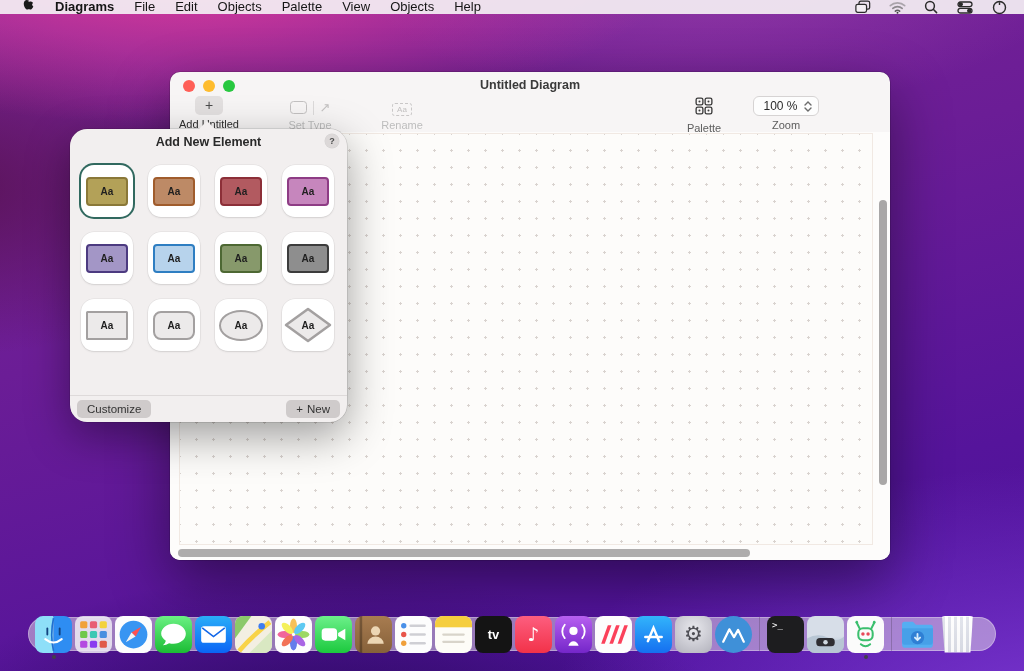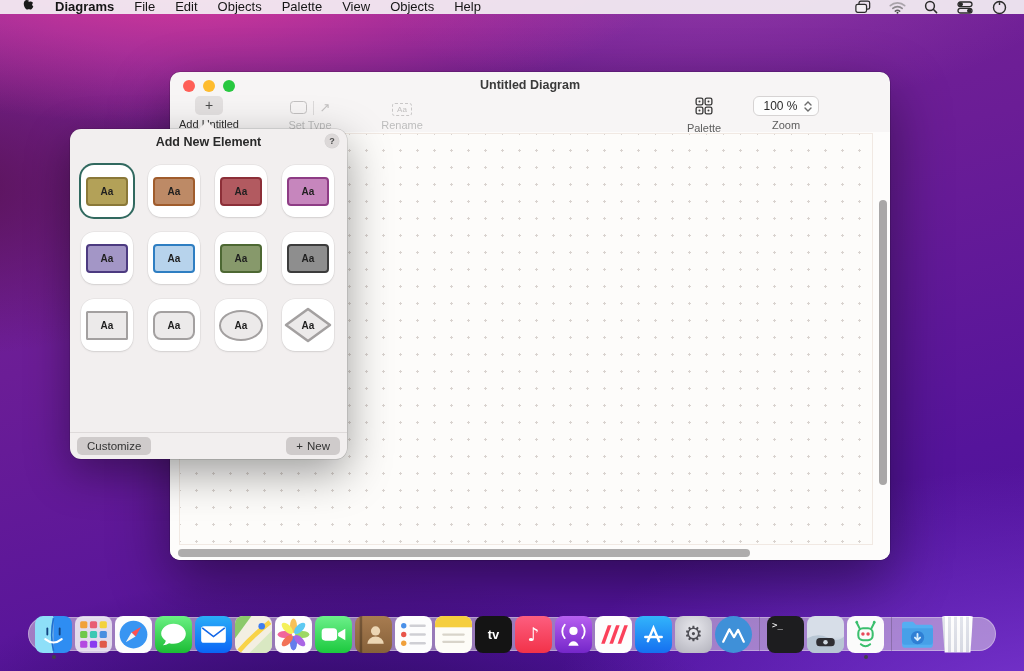--- a/index.html
+++ b/index.html
@@ -42,21 +42,21 @@
     padding:1px 6px 1px 9px; font-size:12px; color:#2b2b2b; height:20px; }
   .stepper { display:flex; flex-direction:column; gap:1px; }
   .stepper svg { display:block; }
   
   #canvas-wrap { position:absolute; left:0; top:60px; right:0; bottom:0; background:#fdfcfb; }
   #canvas-page { position:absolute; left:9px; right:17px; top:1px; bottom:15px; border:1px solid #f1e9e3; background:#fdfcfa;
     background-image:radial-gradient(circle, #d9d3cf 1px, rgba(0,0,0,0) 1.4px); background-size:17px 17px; background-position:8px 8px; }
   #vscroll { position:absolute; right:3px; top:68px; width:8px; height:285px; background:#a9a7a7; border-radius:4px; }
   #hscroll { position:absolute; left:8px; bottom:3px; width:572px; height:8px; background:#aeacac; border-radius:4px; }
   
-  #pop { position:absolute; left:70px; top:129px; width:277px; height:330px; background:#f2efef; border-radius:11px; z-index:30;
+  #pop { position:absolute; left:70px; top:129px; width:277px; height:293px; background:#f2efef; border-radius:17px; z-index:30;
     box-shadow:0 0 0 .5px rgba(0,0,0,.18), 0 14px 44px rgba(0,0,0,.38); }
   #pop .parrow { position:absolute; top:-8px; left:128px; width:0; height:0; border-left:9px solid transparent; border-right:9px solid transparent;
     border-bottom:9px solid #f2efef; }
   #pop .ptitle { position:absolute; top:6px; left:0; right:0; text-align:center; font-size:12.5px; font-weight:600; color:#2a2a2a; }
   #help-btn { position:absolute; top:5px; right:8px; width:14px; height:14px; border-radius:50%; background:#dcd8d8;
     font-size:9px; color:#4c4c4c; text-align:center; line-height:14px; font-weight:700; box-shadow:0 0 0 .5px rgba(0,0,0,.12); }
   .card { position:absolute; width:52px; height:52px; background:#fff; border-radius:13px;
     box-shadow:0 0 0 .5px rgba(0,0,0,.07), 0 1px 2px rgba(0,0,0,.10); display:flex; align-items:center; justify-content:center; }
   .card.selected { box-shadow:0 0 0 2px #31695f, 0 1px 2px rgba(0,0,0,.10); }
   .swatch { width:42px; height:29px; border:2.5px solid; border-radius:4px; display:flex; align-items:center; justify-content:center;

